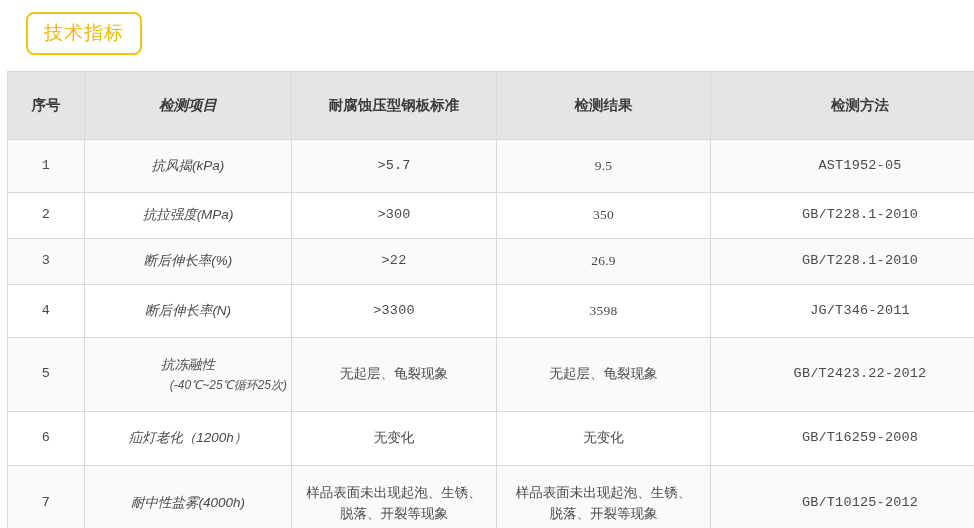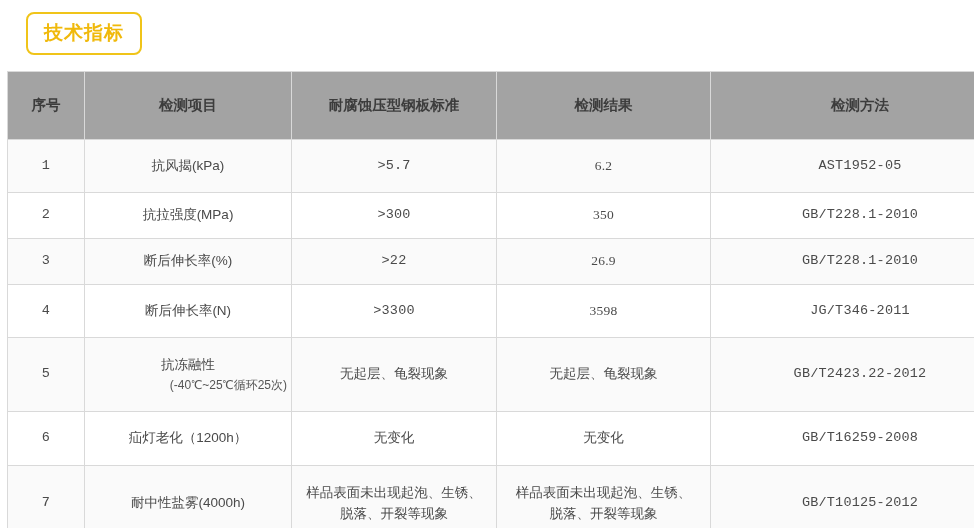--- a/index.html
+++ b/index.html
@@ -24,21 +24,21 @@
     position: absolute;
     left: 26px;
     top: 12px;
     border: 2px solid #f0c419;
     border-radius: 8px;
     padding: 9px 16px 10px 16px;
     background: #ffffff;
   }
   .title-badge span {
     font-size: 19px;
-    font-weight: bold;
+    font-weight: normal;
     color: #f0b90b;
     letter-spacing: 1px;
     line-height: 1;
   }
   table.spec {
     position: absolute;
     left: 7px;
     top: 71px;
     width: 960px;
     border-collapse: collapse;
@@ -51,30 +51,30 @@
     color: #4a4a4a;
     font-size: 13.5px;
     padding: 6px 4px;
     line-height: 1.5;
   }
   table.spec thead th {
     height: 55px;
     font-size: 14.5px;
     font-weight: bold;
     color: #3c3c3c;
-    background: #a3a3a3;
+    background: #e5e5e5;
   }
   table.spec tbody tr.shade td {
     background: #fafafa;
   }
   table.spec tbody tr.plain td {
     background: #ffffff;
   }
   td.col-index, th.col-index { width: 68px; }
-  td.col-item, th.col-item { width: 198px; }
+  td.col-item, th.col-item { width: 198px; font-style: italic; }
   td.col-standard, th.col-standard { width: 196px; }
   td.col-result, th.col-result { width: 205px; font-family: Liberation Serif, serif; }
   td.col-method, th.col-method { width: 290px; }
   .num {
     font-family: "Liberation Mono", monospace;
     font-size: 13px;
     letter-spacing: 0.2px;
   }
   .cell-lines span { display: block; }
   .r1 td { height: 40px; }
@@ -108,21 +108,21 @@
         <th class="col-result">检测结果</th>
         <th class="col-method">检测方法</th>
       </tr>
     </thead>
     <tbody>
 
       <tr class="shade r1">
         <td class="col-index num">1</td>
         <td class="col-item">抗风揭(kPa)</td>
         <td class="col-standard num">&gt;5.7</td>
-        <td class="col-result num">6.2</td>
+        <td class="col-result num">9.5</td>
         <td class="col-method num">AST1952-05</td>
       </tr>
 
       <tr class="plain r2">
         <td class="col-index num">2</td>
         <td class="col-item">抗拉强度(MPa)</td>
         <td class="col-standard num">&gt;300</td>
         <td class="col-result num">350</td>
         <td class="col-method num">GB/T228.1-2010</td>
       </tr>

